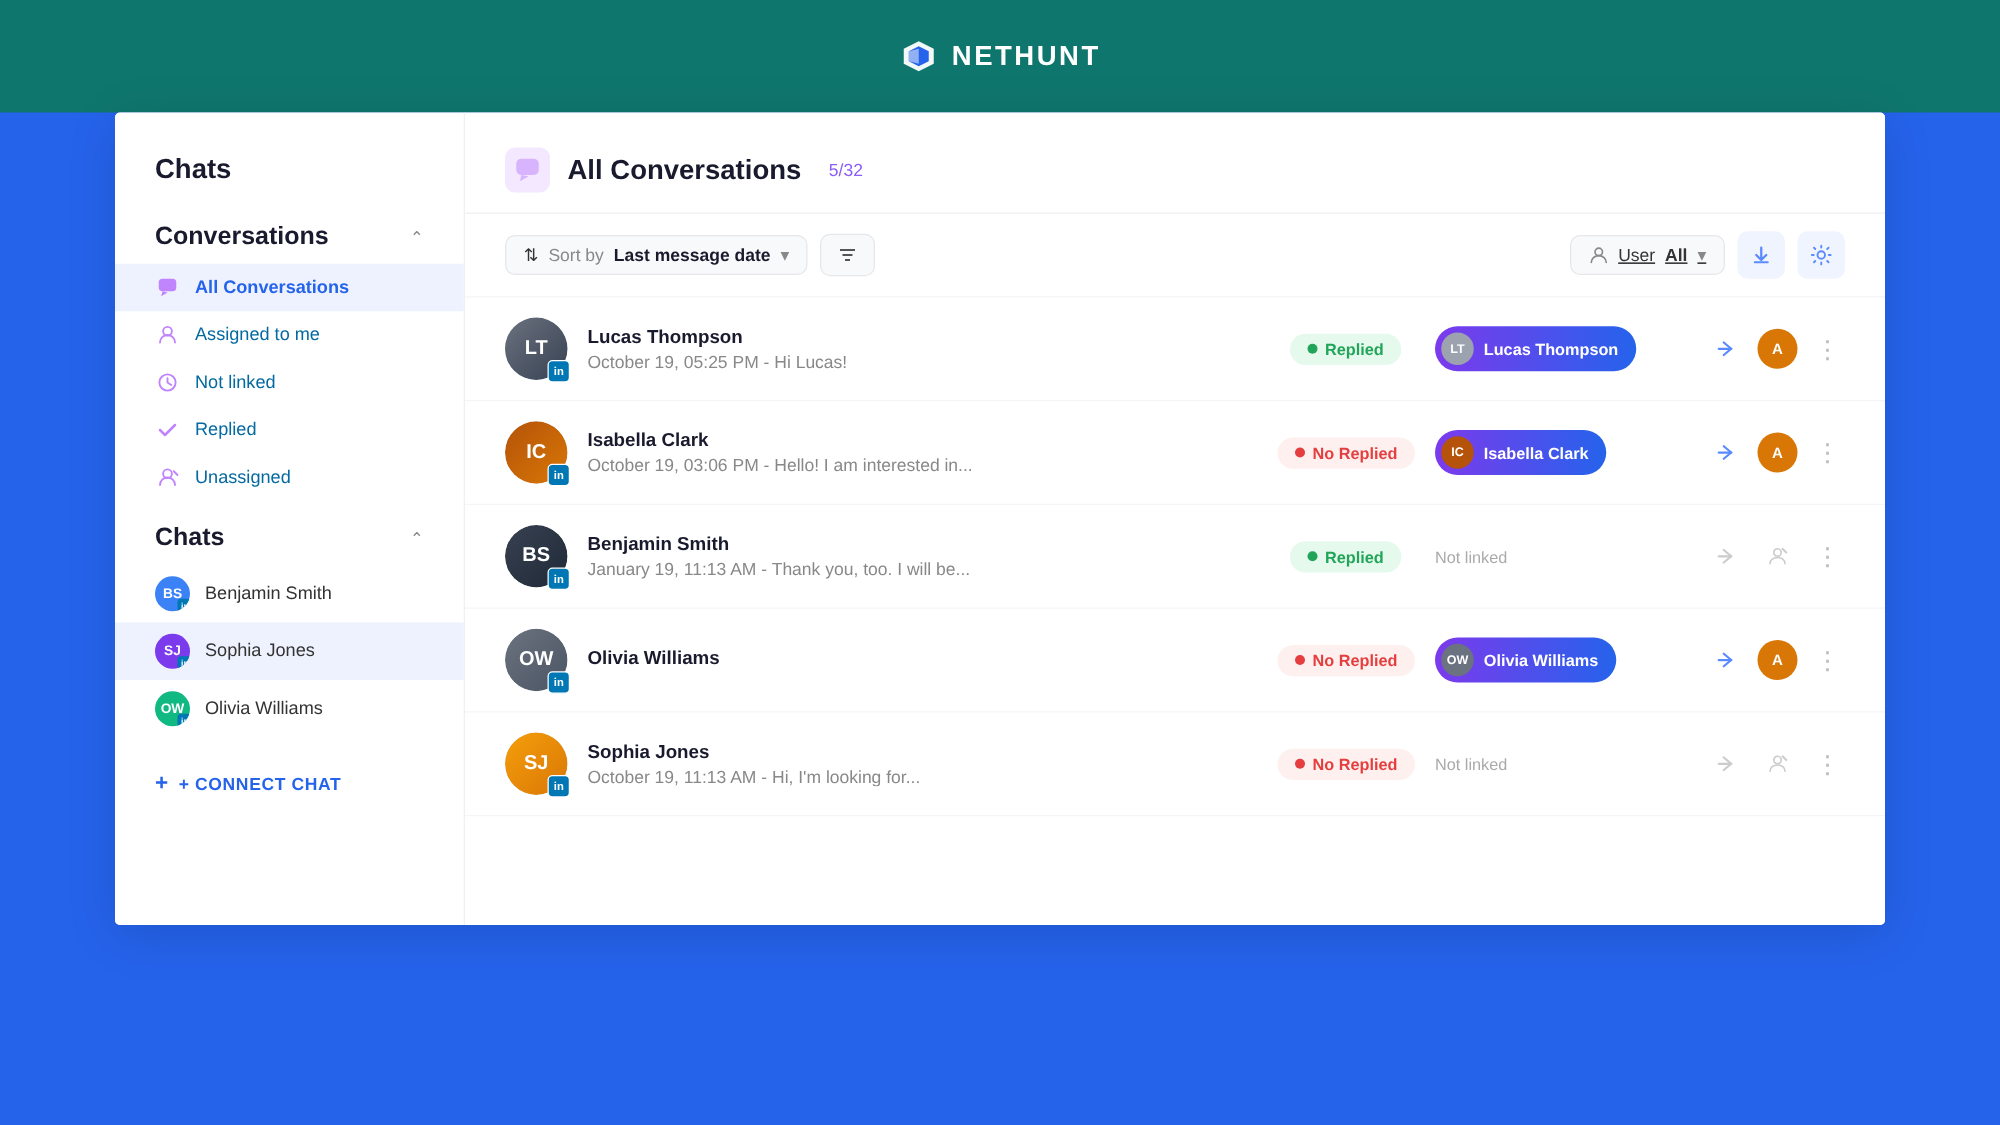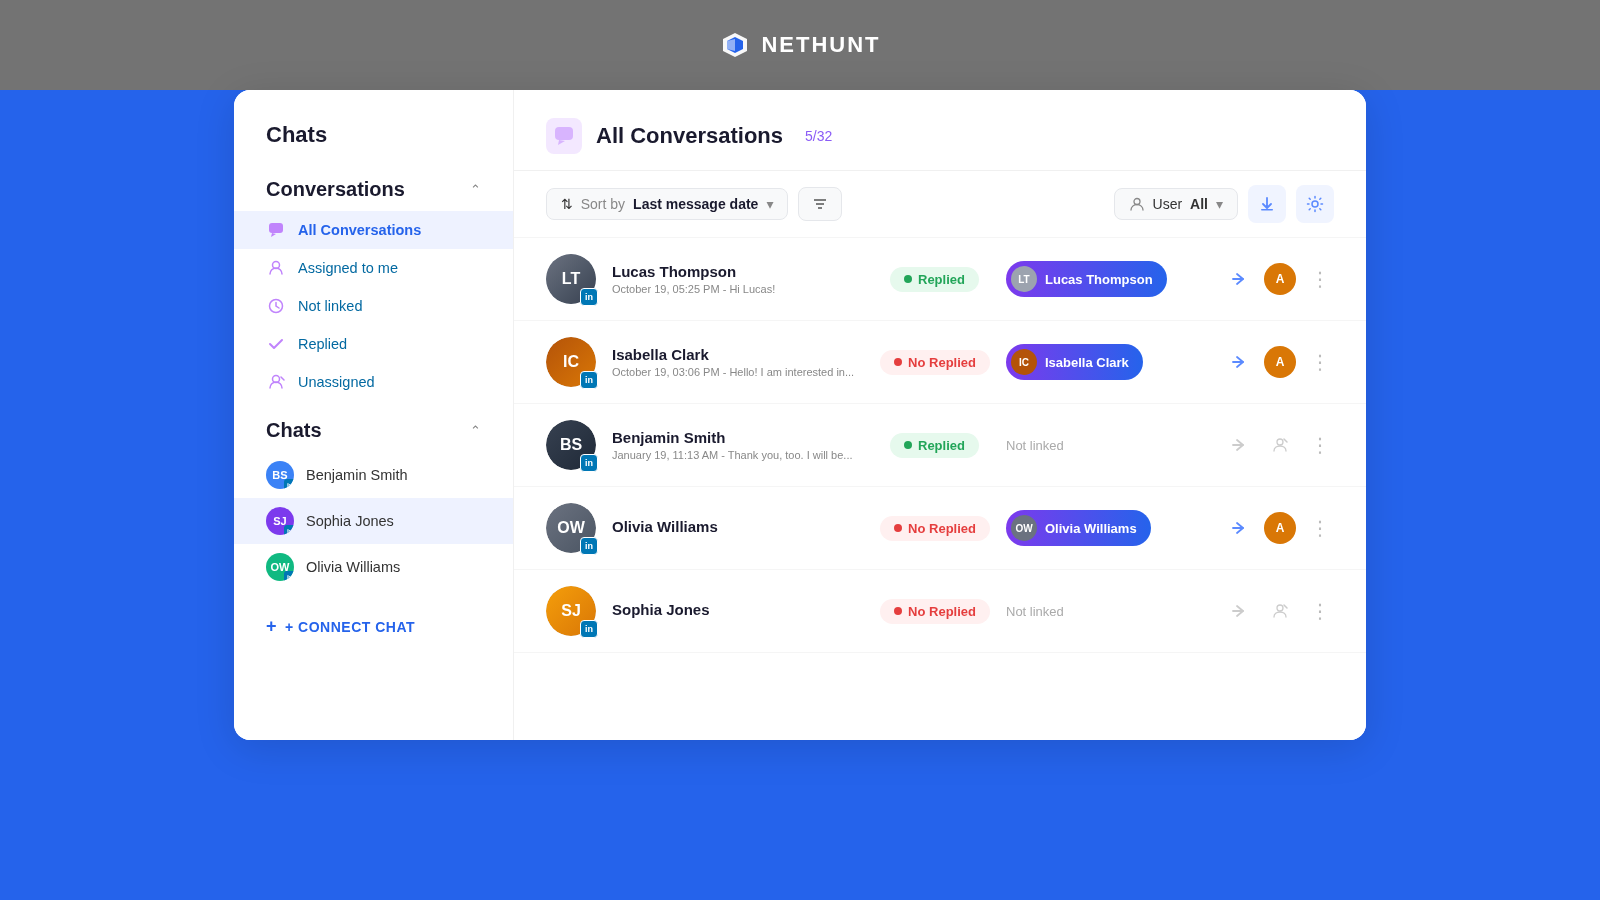--- a/index.html
+++ b/index.html
@@ -10,43 +10,43 @@
       display: flex;
       flex-direction: column;
       align-items: center;
     }
     .top-bar {
       width: 100%;
       display: flex;
       align-items: center;
       justify-content: center;
       padding: 18px 0 18px 0;
-      background: #737373;
+      background: #0f766e;
       min-height: 90px;
     }
     .logo-area {
       display: flex;
       align-items: center;
       gap: 10px;
       color: white;
       font-size: 22px;
       font-weight: 700;
       letter-spacing: 2px;
     }
     .logo-icon {
       width: 32px;
       height: 32px;
       display: flex;
       align-items: center;
       justify-content: center;
     }
     .main-container {
       background: white;
-      border-radius: 16px;
-      width: 1132px;
+      border-radius: 4px;
+      width: 1416px;
       min-height: 650px;
       display: flex;
       overflow: hidden;
       margin-top: 0;
       box-shadow: 0 8px 40px rgba(0,0,0,0.13);
     }
     
     .sidebar {
       width: 280px;
       min-width: 280px;
@@ -300,21 +300,21 @@
       flex: 1;
       min-width: 0;
     }
     .conv-name {
       font-size: 15px;
       font-weight: 700;
       color: #1a1a2e;
       margin-bottom: 3px;
     }
     .conv-preview {
-      font-size: 11px;
+      font-size: 14px;
       color: #888;
       white-space: nowrap;
       overflow: hidden;
       text-overflow: ellipsis;
     }
     .conv-status {
       flex-shrink: 0;
       min-width: 100px;
       display: flex;
       align-items: center;
@@ -577,21 +577,21 @@
           <span style="color:#888;">▾</span>
         </button>
         <button class="filter-btn">
           <svg width="18" height="18" viewBox="0 0 18 18" fill="none">
             <line x1="3" y1="5" x2="15" y2="5" stroke="#555" stroke-width="1.5"></line>
             <line x1="5" y1="9" x2="13" y2="9" stroke="#555" stroke-width="1.5"></line>
             <line x1="7" y1="13" x2="11" y2="13" stroke="#555" stroke-width="1.5"></line>
           </svg>
         </button>
       </div>
-      <div style="display:flex;align-items:center;gap:10px;">
+      <div style="display:flex;align-items:center;gap:10px;text-decoration:underline;">
         <button class="user-filter">
           <svg width="16" height="16" viewBox="0 0 16 16" fill="none">
             <circle cx="8" cy="5.5" r="3" stroke="#888" stroke-width="1.3" fill="none"></circle>
             <path d="M2 14c0-3 2.7-5.5 6-5.5s6 2.5 6 5.5" stroke="#888" stroke-width="1.3" fill="none" stroke-linecap="round"></path>
           </svg>
           <span>User</span>
           <span style="font-weight:700;">All</span>
           <span style="color:#888;">▾</span>
         </button>
         <button class="icon-btn">
@@ -761,20 +761,21 @@
 
       <div class="conv-row">
         <div class="conv-avatar-wrap">
           <div class="conv-avatar">
             <div class="av-img" style="background:linear-gradient(135deg,#f59e0b,#d97706);">SJ</div>
           </div>
           <div class="conv-li-badge">in</div>
         </div>
         <div class="conv-info">
           <div class="conv-name">Sophia Jones</div>
+          <div class="conv-preview">October 19, 11:13 AM - Hi, I'm looking for...</div>
         </div>
         <div class="conv-status">
           <span class="status-badge no-replied">
             <span class="status-dot dot-red"></span>
             No Replied
           </span>
         </div>
         <div class="conv-assigned">
           <span class="not-linked">Not linked</span>
         </div>

